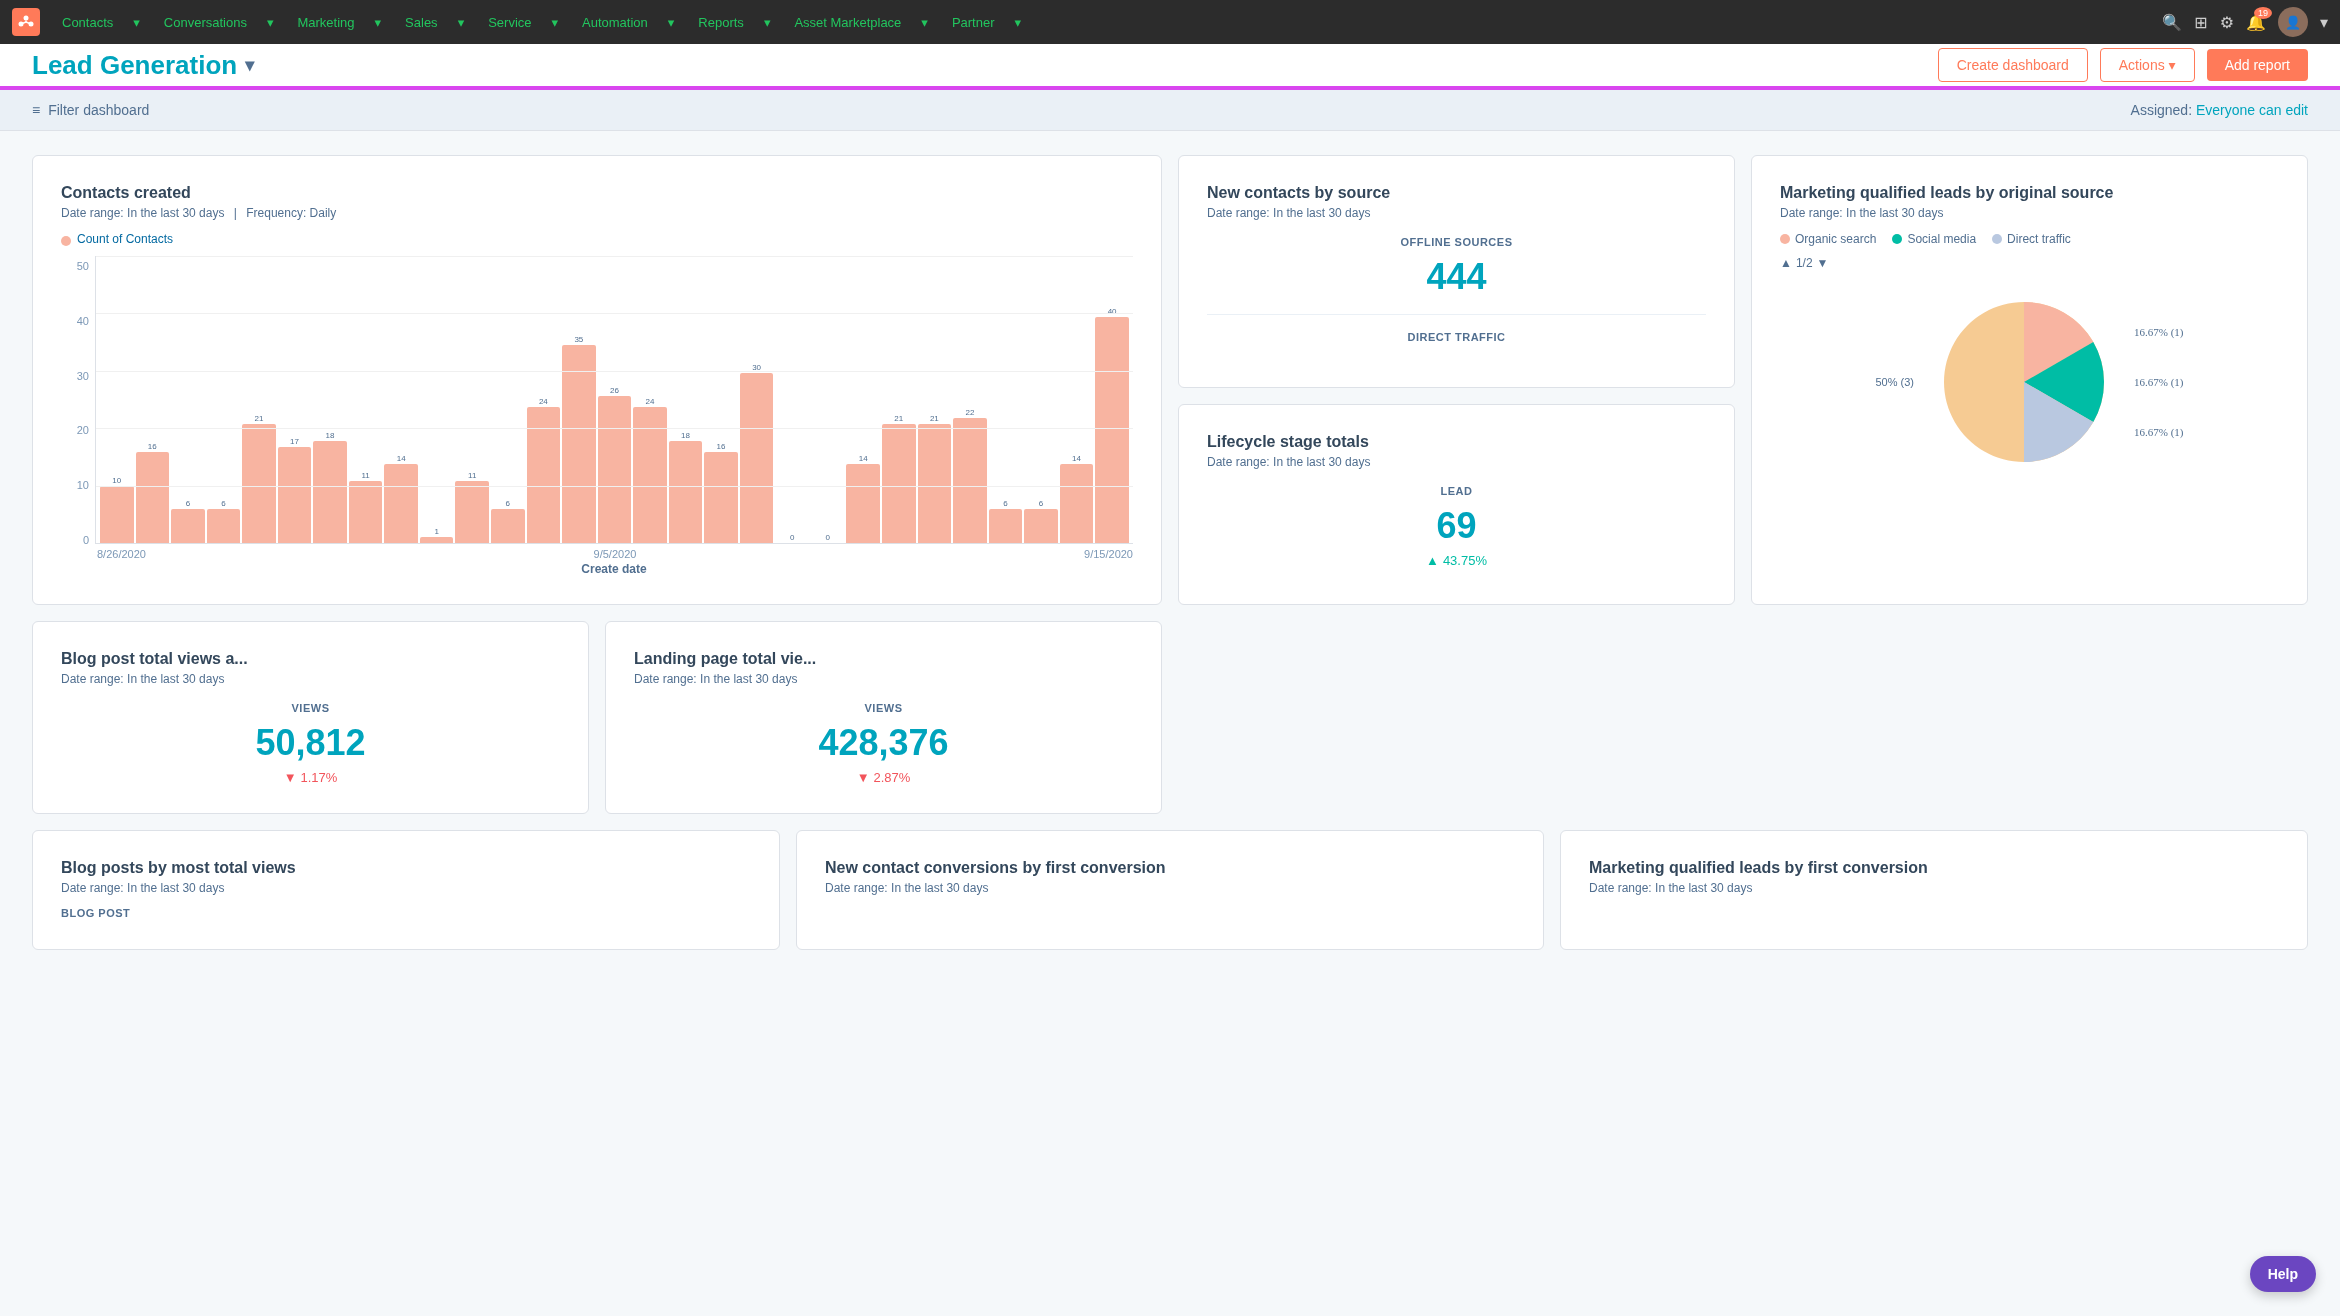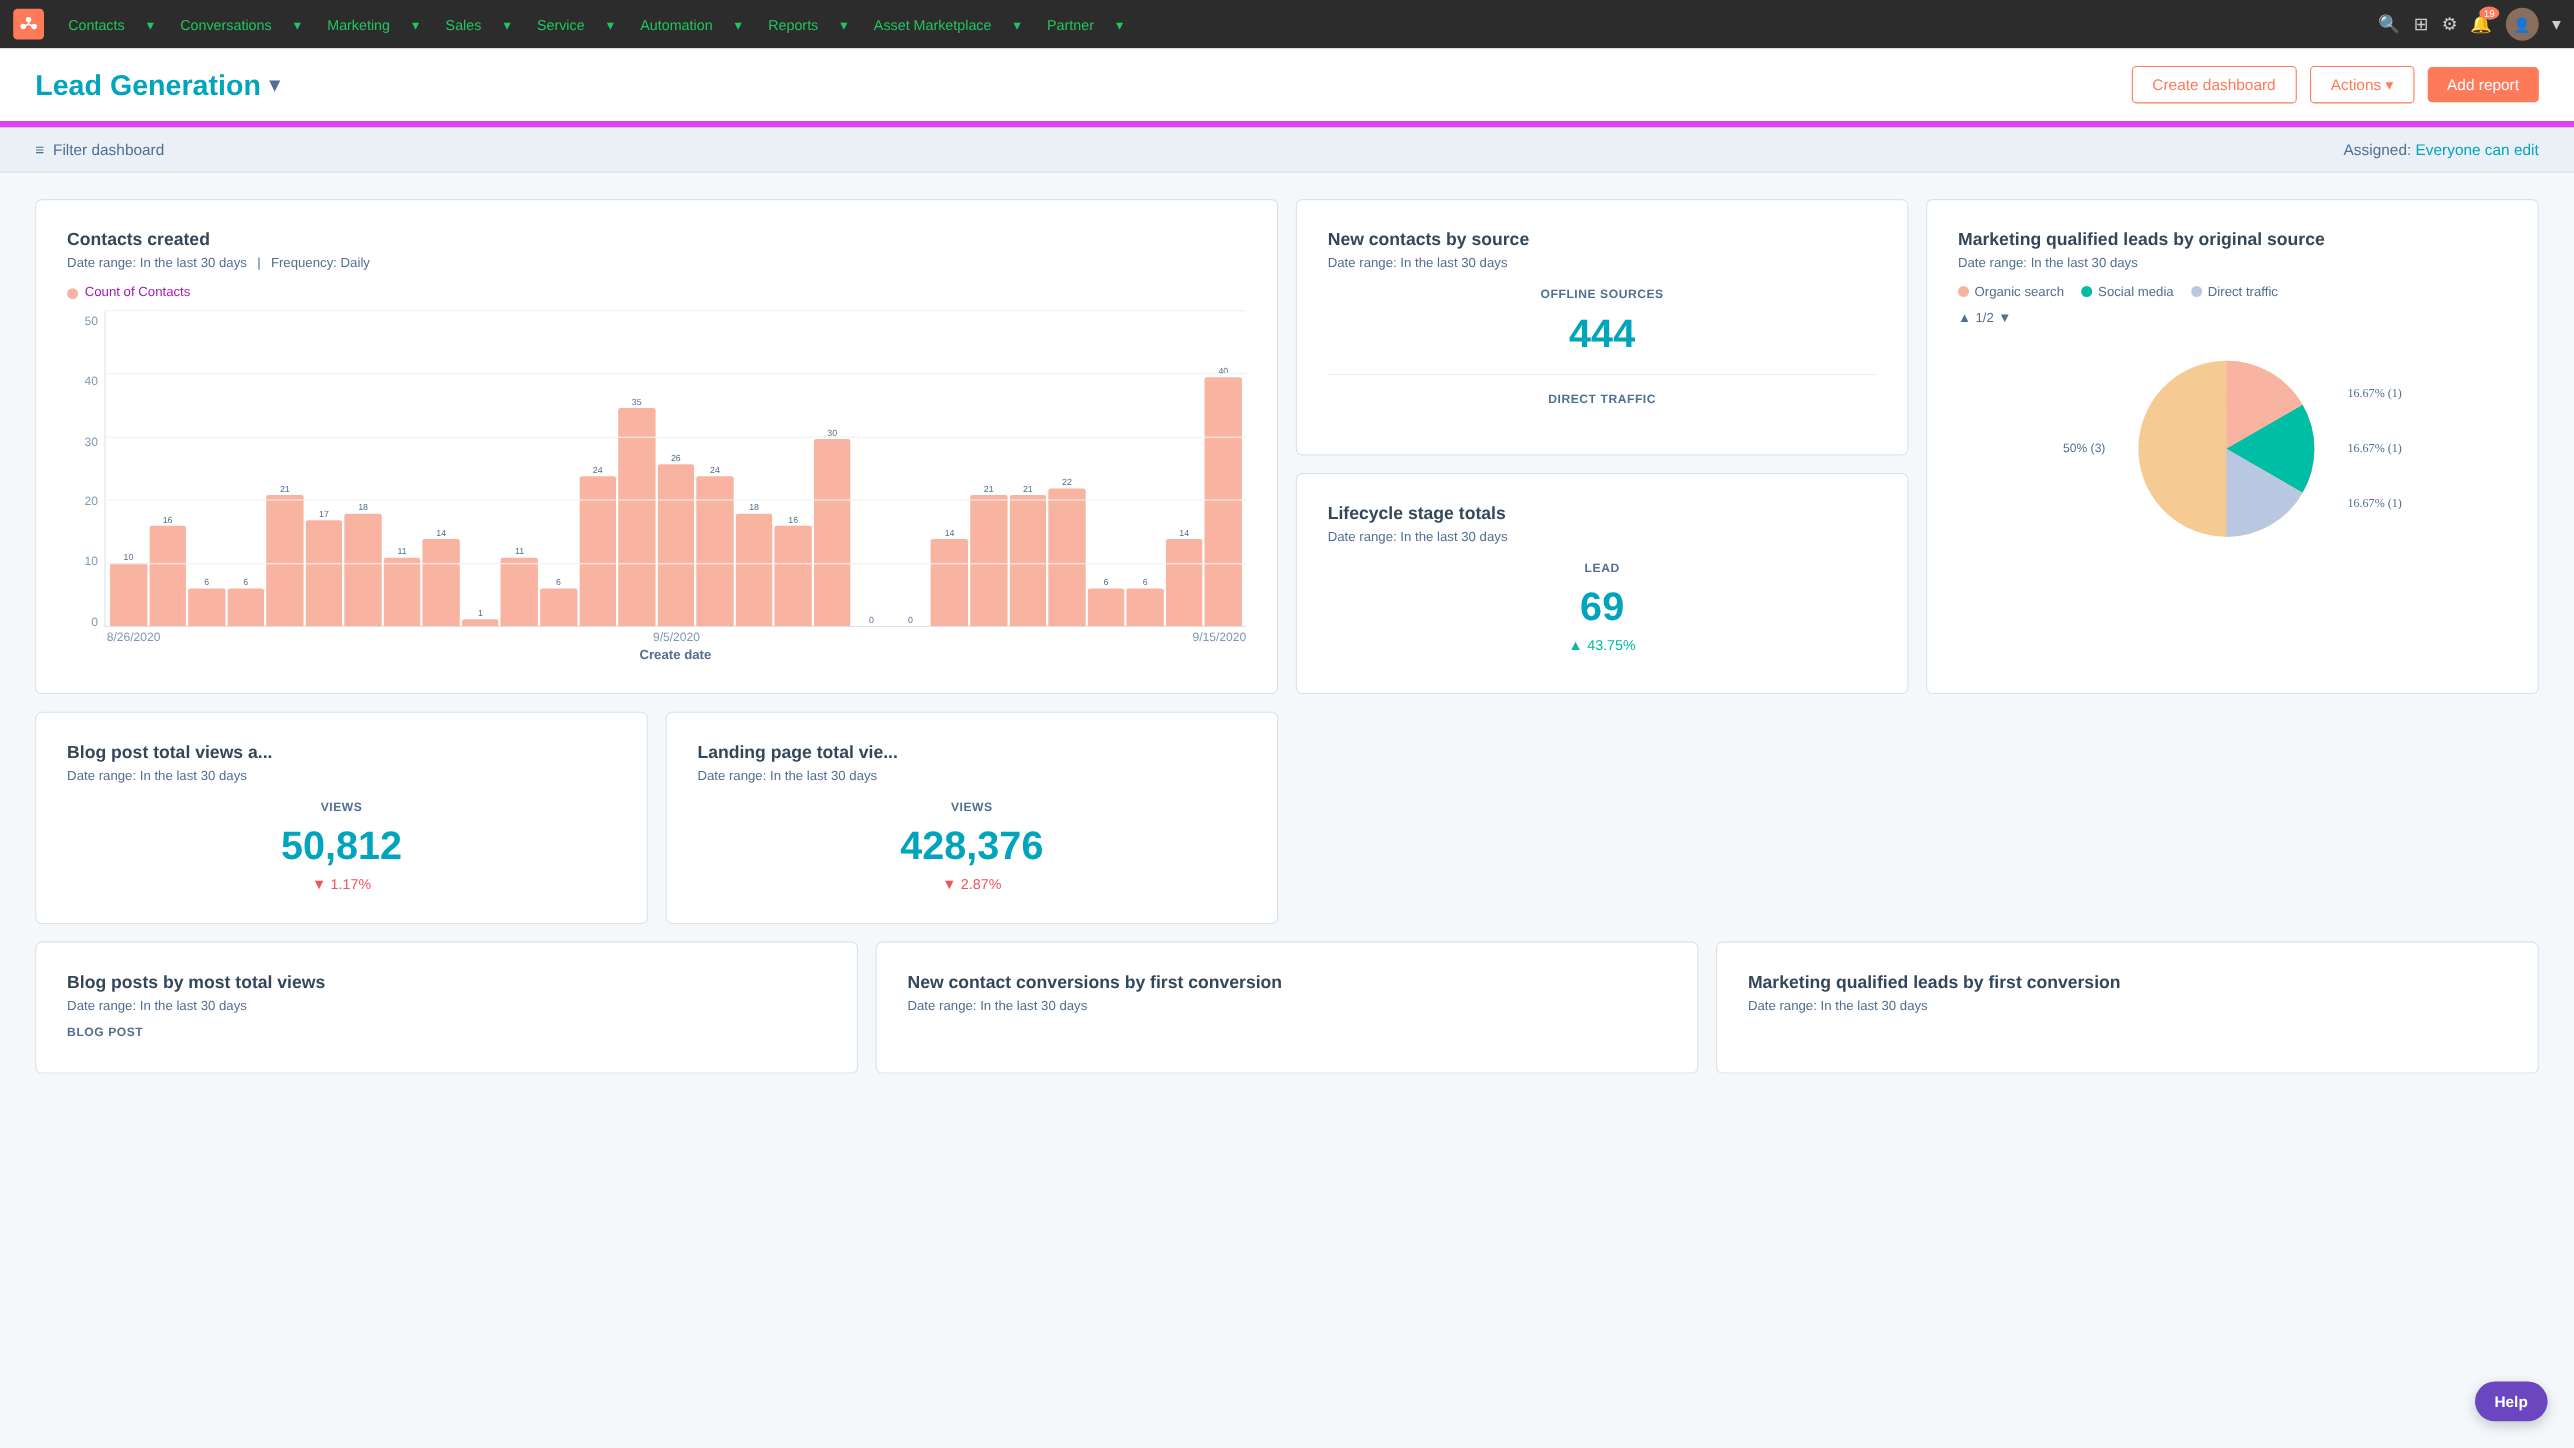--- a/index.html
+++ b/index.html
@@ -52,22 +52,22 @@
       border-radius: 50%;
       background: #8b6d5c;
       display: flex; align-items: center; justify-content: center;
       color: white; font-size: 13px; cursor: pointer;
       overflow: hidden;
     }
 
     
     .page-header {
       background: white;
-      border-bottom: 6px solid #d946ef;
-      padding: 16px 32px;
+      border-bottom: 4px solid #d946ef;
+      padding: 4px 32px;
       display: flex;
     }
     .page-title {
       display: flex; align-items: center; gap: 8px;
       color: #00a4bd;
       font-size: 26px;
       font-weight: 600;
       flex: 1;
     }
     .page-title .chevron { font-size: 18px; color: #516f90; cursor: pointer; }
@@ -168,21 +168,21 @@
     }
     .metric-change.up { color: #00bda5; }
     .metric-change.down { color: #f2545b; }
     .metric-divider {
       border: none; border-top: 1px solid #eaf0f6; margin: 16px 0;
     }
 
     
     .chart-legend {
       display: flex; align-items: flex-end; gap: 6px;
-      font-size: 12px; color: #a21caf; margin-bottom: 10px;
+      font-size: 12px; color: #0369a1; margin-bottom: 10px;
     }
     .legend-dot { width: 10px; height: 10px; border-radius: 50%; display: inline-block; }
     .chart-container { position: relative; width: 100%; height: 300px; }
 
     
     .pie-legend {
       display: flex; gap: 16px; flex-wrap: wrap; margin-bottom: 10px;
     }
     .pie-legend-item {
       display: flex; align-items: center; gap: 5px; font-size: 12px; color: #516f90;

